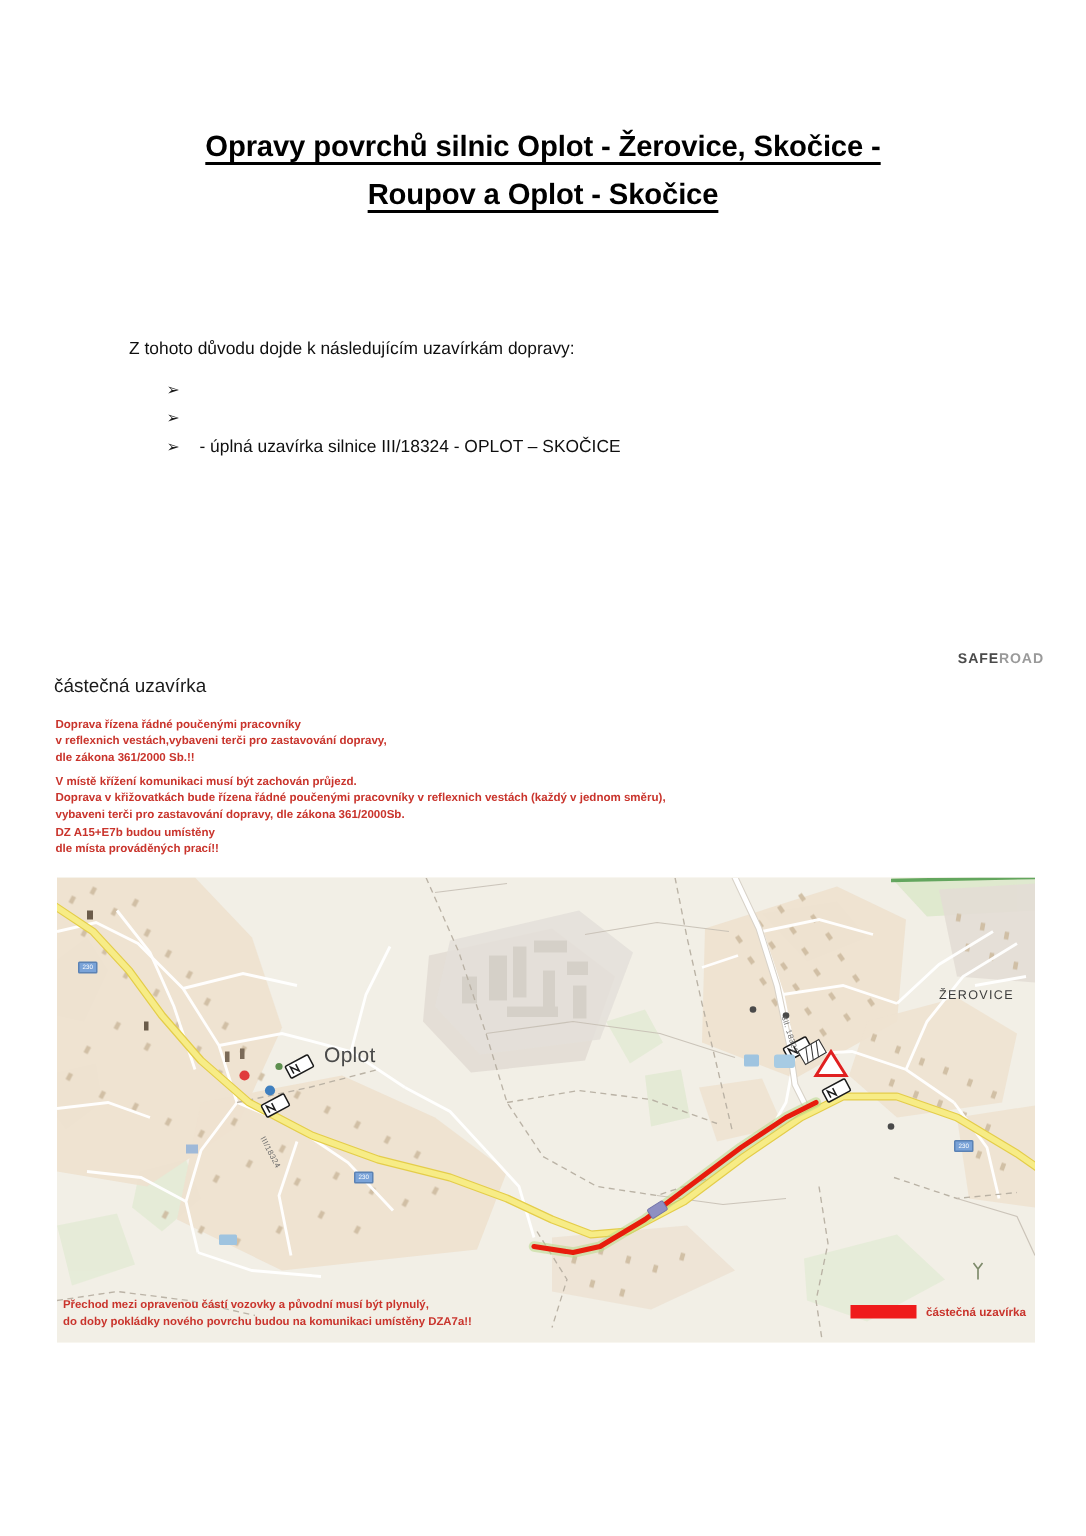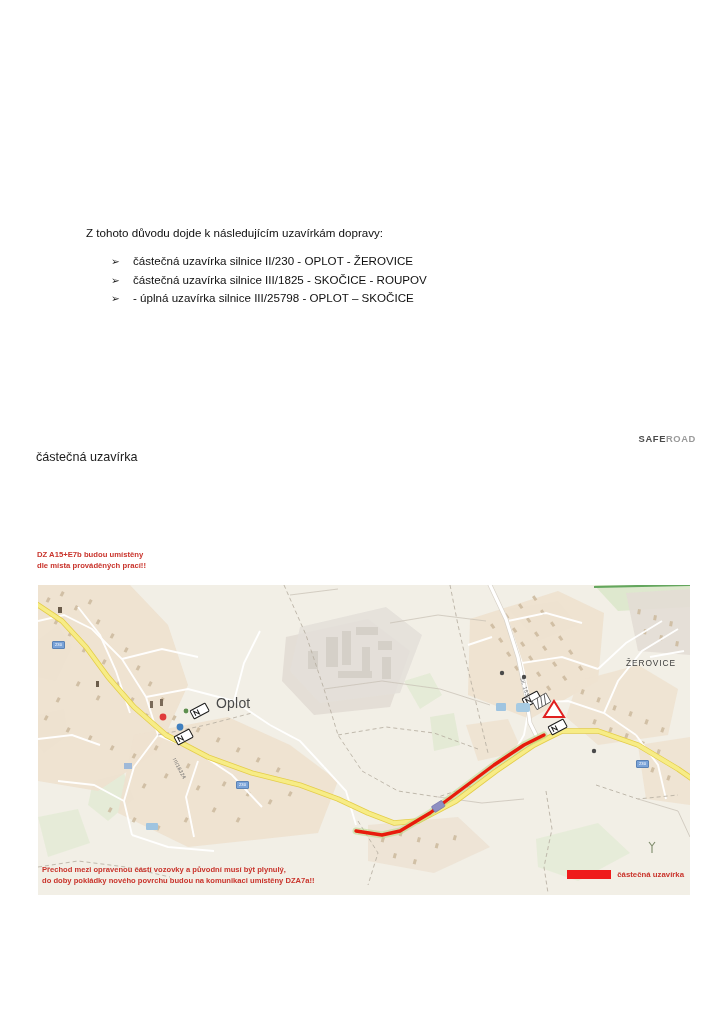--- a/index.html
+++ b/index.html
@@ -209,48 +209,56 @@
     color: #6b6b6b;
     font-family: "Liberation Sans", sans-serif;
     letter-spacing: 0.3px;
   }
 </style>
 </head>
 <body>
 
 <div class="page">
 
+  <div class="doc-title">
+    <span class="title-row"><span class="tline">Opravy povrchů silnic Oplot - Žerovice, Skočice -</span></span>
+    <span class="title-row"><span class="tline">Roupov a Oplot - Skočice</span></span>
+  </div>
 
   <div class="para para-reason">Z tohoto důvodu dojde k následujícím uzavírkám dopravy:</div>
 
   <div class="bullets">
     <div class="bullet-item">
       <span class="bullet-marker">➢</span>
-      <span class="bullet-text">částečná uzavírka silnice II/230 - OPLOT - ŽEROVICE</span>
     </div>
     <div class="bullet-item">
       <span class="bullet-marker">➢</span>
-      <span class="bullet-text">částečná uzavírka silnice III/1825 - SKOČICE - ROUPOV</span>
     </div>
     <div class="bullet-item">
       <span class="bullet-marker">➢</span>
-      <span class="bullet-text">- úplná uzavírka silnice III/25798 - OPLOT – SKOČICE</span>
+      <span class="bullet-text">- úplná uzavírka silnice III/18324 - OPLOT – SKOČICE</span>
     </div>
   </div>
 
 
   <div class="dio">
 
     <div class="dio-head">
       <br>
       <span>částečná uzavírka</span>
     </div>
 
     <div class="saferoad"><span class="sr-a">SAFE</span><span class="sr-b">ROAD</span></div>
 
+    <div class="red-note note-a">Doprava řízena řádné poučenými pracovníky
+v reflexnich vestách,vybaveni terči pro zastavování dopravy,
+dle zákona 361/2000 Sb.!!</div>
+    <div class="red-note note-b">V místě křížení komunikaci musí být zachován průjezd.
+Doprava v křižovatkách bude řízena řádné poučenými pracovníky v reflexnich vestách (každý v jednom směru),
+vybaveni terči pro zastavování dopravy, dle zákona 361/2000Sb.</div>
     <div class="red-note note-c">DZ A15+E7b budou umístěny
 dle místa prováděných prací!!</div>
 
     <div class="map">
       <svg width="652" height="310" viewBox="0 0 652 310" xmlns="http://www.w3.org/2000/svg">
         <defs>
           <pattern id="bldg" width="3" height="3" patternUnits="userSpaceOnUse">
             <rect width="3" height="3" fill="#e8ddcb"></rect>
             <rect width="1.4" height="1.4" fill="#d9c9ae"></rect>
           </pattern>

